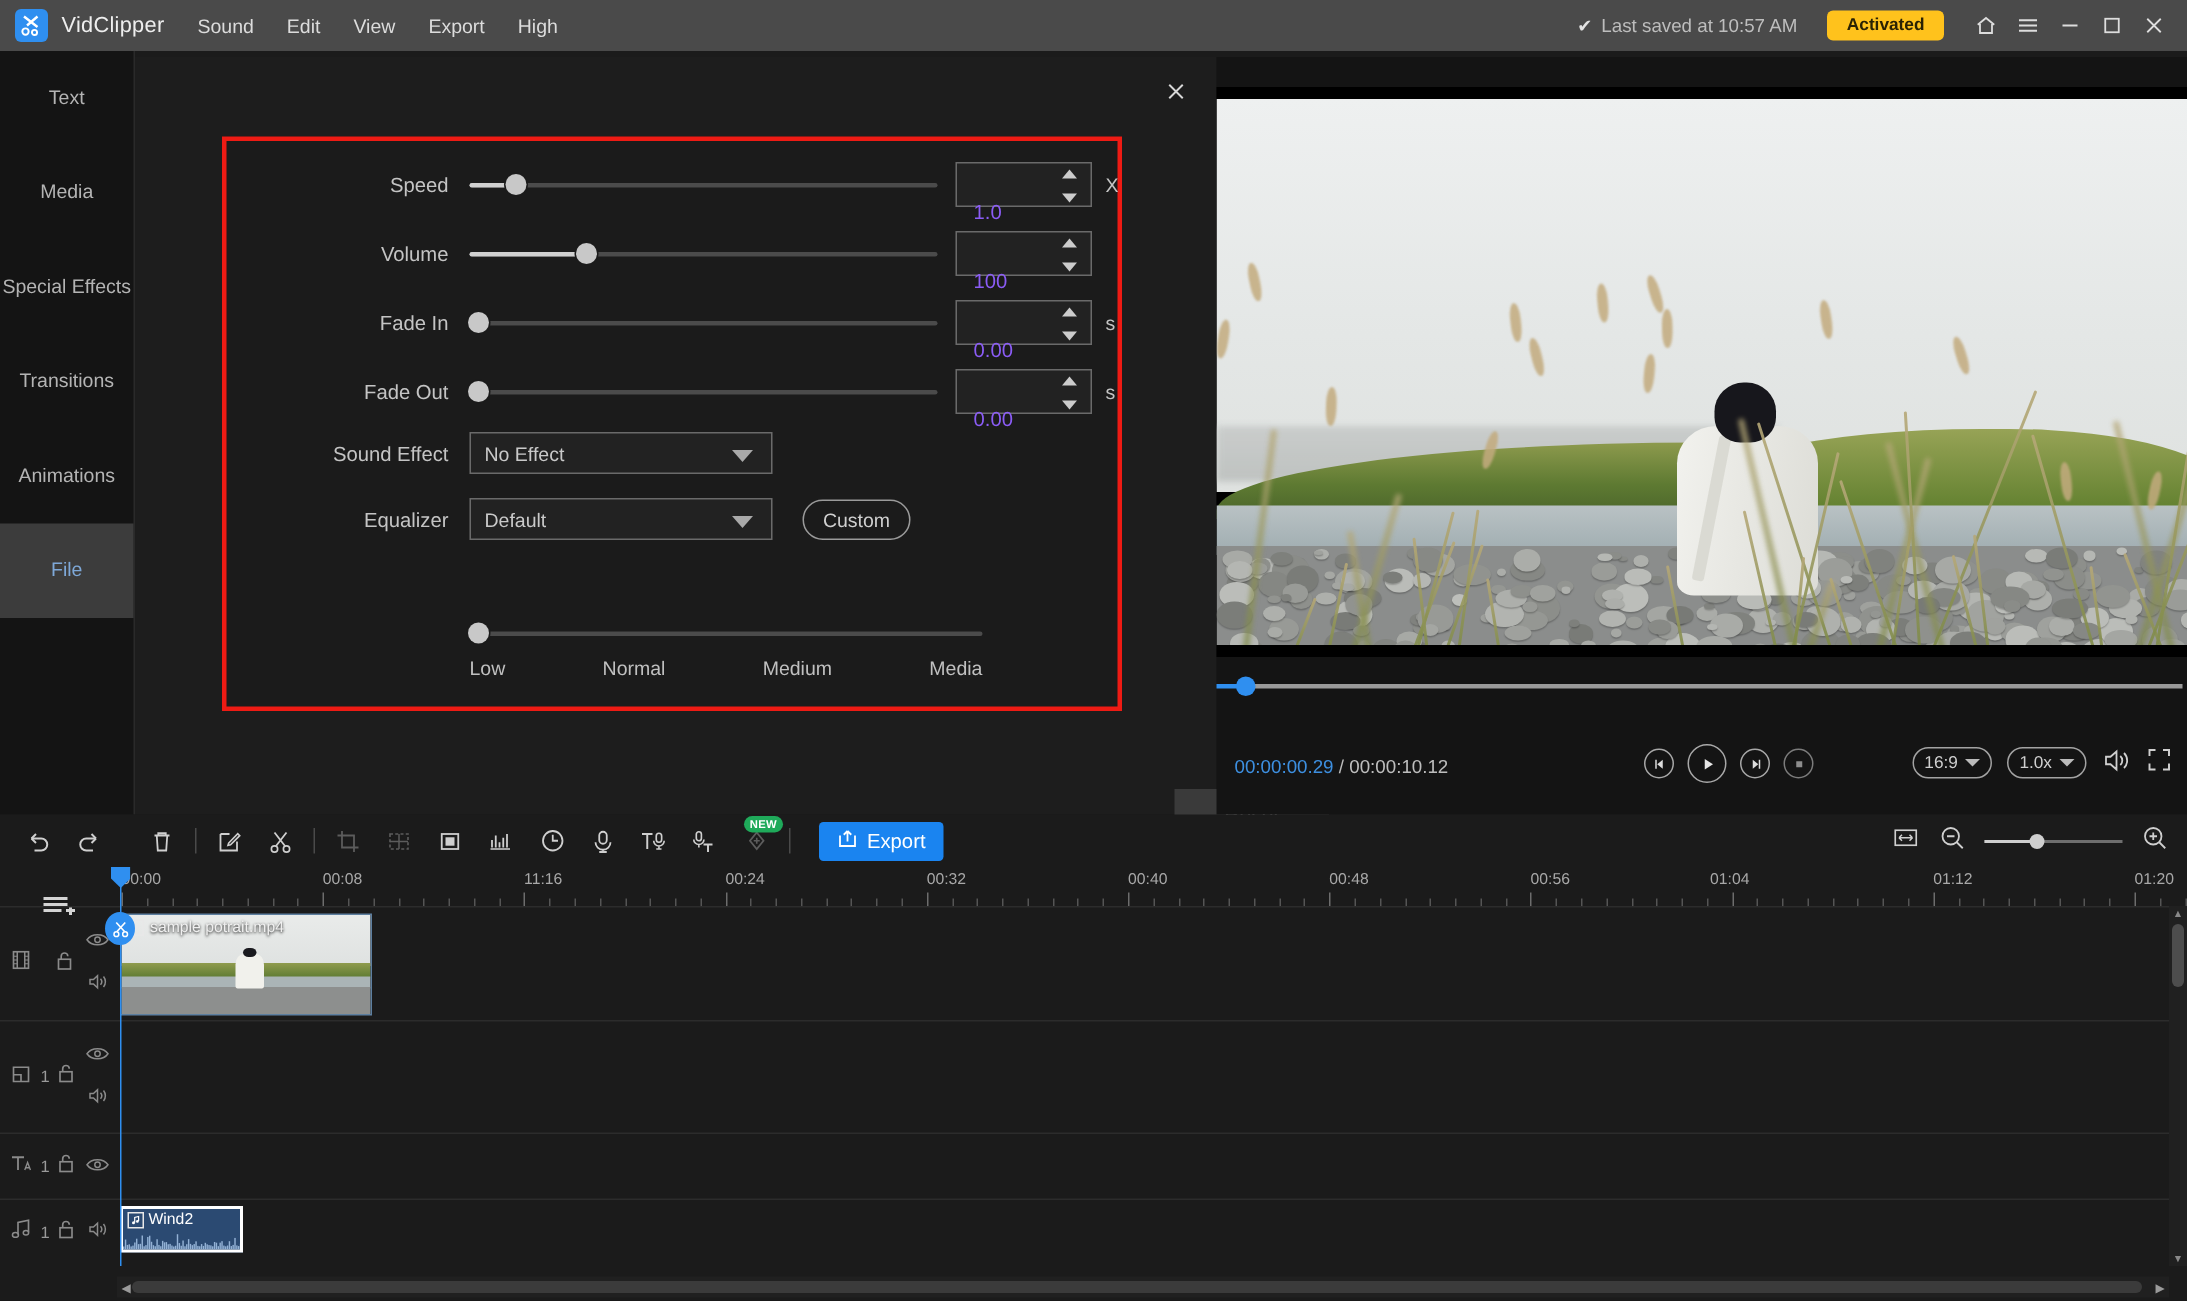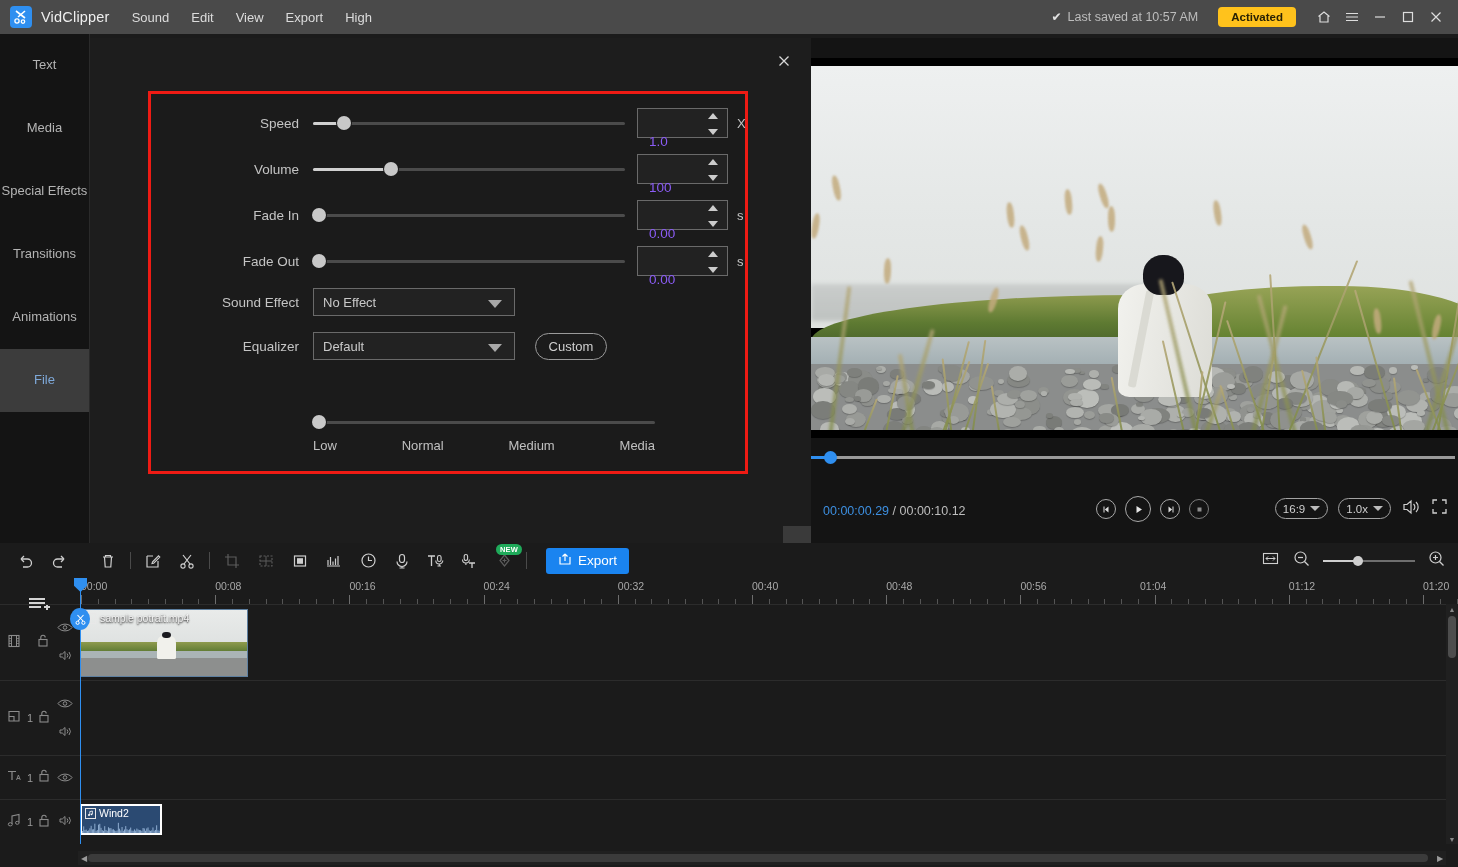--- a/index.html
+++ b/index.html
@@ -1105,21 +1105,21 @@
         <div class="rtick min" style="left: 120.425px;"></div>
         <div class="rlab" style="left: 137.2px;">00:08</div>
         <div class="rtick maj" style="left: 137.2px;"></div>
         <div class="rtick min" style="left: 153.975px;"></div>
         <div class="rtick min" style="left: 170.75px;"></div>
         <div class="rtick min" style="left: 187.525px;"></div>
         <div class="rtick min" style="left: 204.3px;"></div>
         <div class="rtick min" style="left: 221.075px;"></div>
         <div class="rtick min" style="left: 237.85px;"></div>
         <div class="rtick min" style="left: 254.625px;"></div>
-        <div class="rlab" style="left: 271.4px;">00:16</div>
+        <div class="rlab" style="left: 271.4px;">11:16</div>
         <div class="rtick maj" style="left: 271.4px;"></div>
         <div class="rtick min" style="left: 288.175px;"></div>
         <div class="rtick min" style="left: 304.95px;"></div>
         <div class="rtick min" style="left: 321.725px;"></div>
         <div class="rtick min" style="left: 338.5px;"></div>
         <div class="rtick min" style="left: 355.275px;"></div>
         <div class="rtick min" style="left: 372.05px;"></div>
         <div class="rtick min" style="left: 388.825px;"></div>
         <div class="rlab" style="left: 405.6px;">00:24</div>
         <div class="rtick maj" style="left: 405.6px;"></div>

